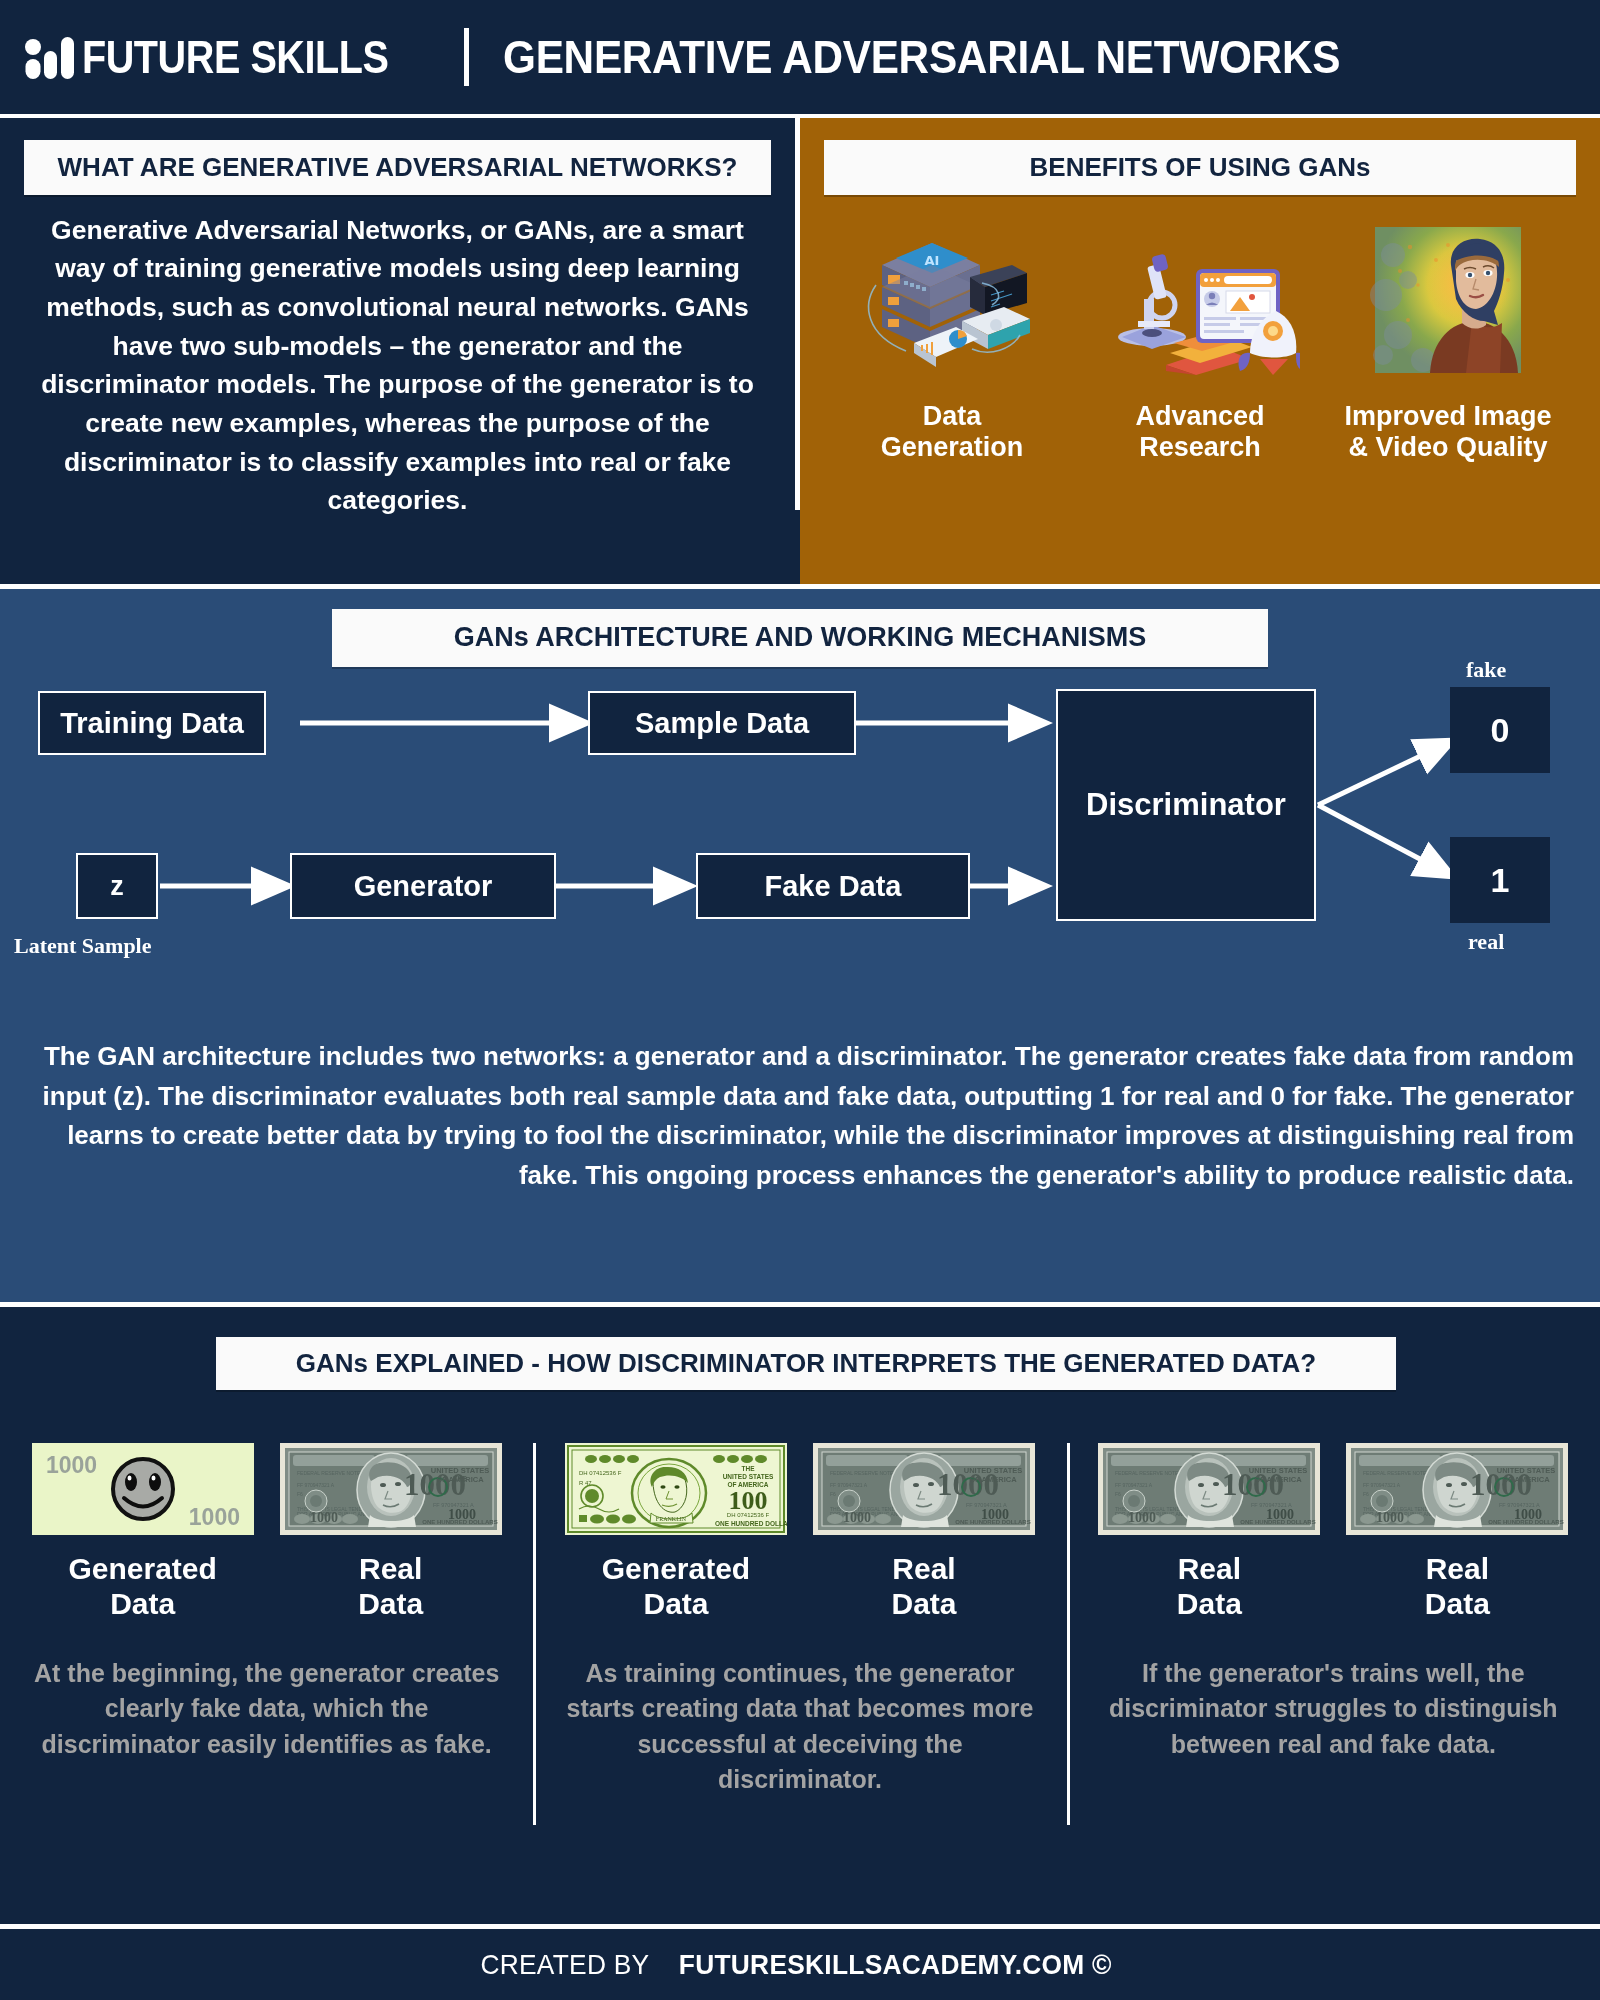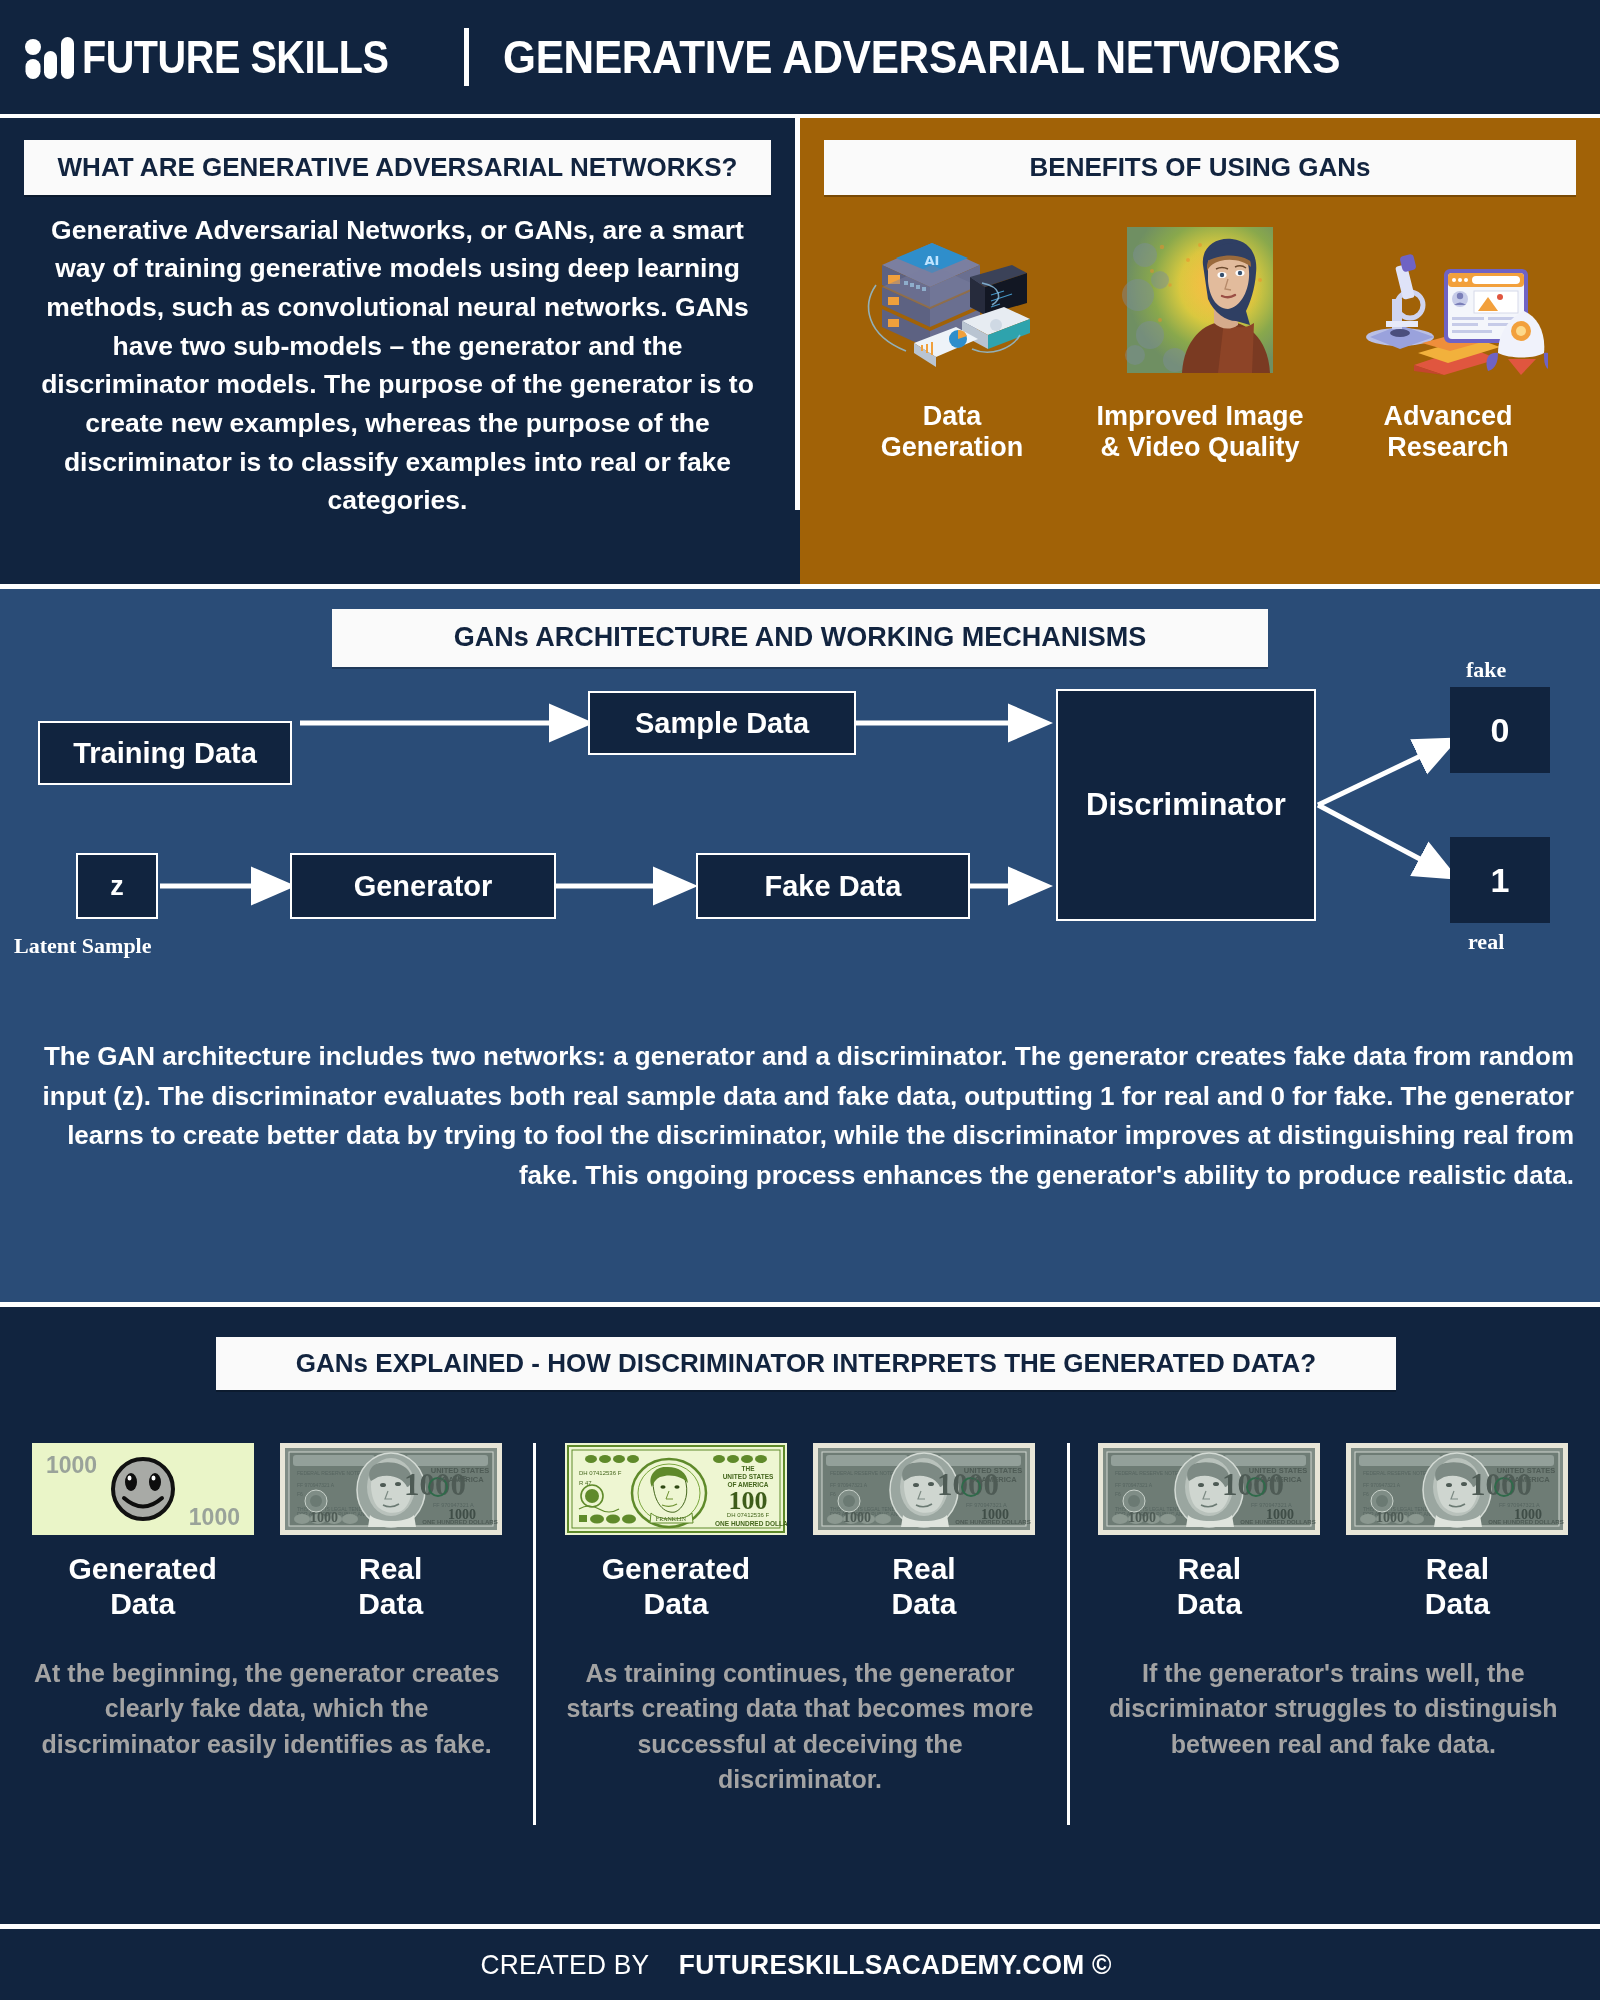--- a/index.html
+++ b/index.html
@@ -381,20 +381,79 @@
               <line x1="80" y1="130" x2="80" y2="117"></line>
             </g>
 
             <path d="M24 60 C10 80 14 110 54 126" stroke="#8fc4e6" stroke-width="1.6" fill="none" opacity="0.8"></path>
             <path d="M130 58 C150 62 150 74 140 80" stroke="#8fc4e6" stroke-width="1.6" fill="none" opacity="0.8"></path>
             <path d="M120 124 C138 132 160 124 168 110" stroke="#8fc4e6" stroke-width="1.6" fill="none" opacity="0.8"></path>
           </svg>
           <div class="benefit-label">
             <span>Data</span><br>
             <span>Generation</span>
+          </div>
+        </div>
+
+        <div class="benefit-item">
+          <svg class="benefit-art" viewBox="0 0 200 150">
+
+            <g>
+              <ellipse cx="52" cy="112" rx="34" ry="9" fill="#b9bfe6"></ellipse>
+              <polygon points="22,112 52,100 86,112 52,124" fill="#9aa2dc"></polygon>
+              <rect x="44" y="74" width="10" height="30" fill="#cfd4f0"></rect>
+              <circle cx="62" cy="80" r="13" fill="none" stroke="#cfd4f0" stroke-width="5"></circle>
+              <rect x="51" y="40" width="12" height="34" rx="3" transform="rotate(-14 57 57)" fill="#dfe3f8"></rect>
+              <rect x="53" y="30" width="14" height="16" rx="4" transform="rotate(-14 60 38)" fill="#6f63c4"></rect>
+              <rect x="38" y="96" width="32" height="6" fill="#e7eaf9"></rect>
+              <ellipse cx="52" cy="108" rx="10" ry="4" fill="#4b4f7d"></ellipse>
+            </g>
+
+            <g>
+              <polygon points="66,140 120,122 150,134 96,150" fill="#e0563f"></polygon>
+              <polygon points="66,140 96,150 96,150 66,146" fill="#c4452f"></polygon>
+              <polygon points="70,128 124,112 152,122 100,138" fill="#f2b13c"></polygon>
+              <polygon points="74,118 126,104 152,112 102,126" fill="#ef8e3b"></polygon>
+            </g>
+
+            <g>
+              <rect x="96" y="44" width="84" height="74" rx="6" fill="#6f63c4"></rect>
+              <rect x="100" y="48" width="76" height="66" rx="4" fill="#f4f6fb"></rect>
+              <rect x="100" y="48" width="76" height="14" rx="4" fill="#f2a03c"></rect>
+              <circle cx="106" cy="55" r="2" fill="#fff"></circle>
+                <circle cx="112" cy="55" r="2" fill="#fff"></circle>
+                <circle cx="118" cy="55" r="2" fill="#fff"></circle>
+              <rect x="124" y="51" width="48" height="8" rx="4" fill="#ffffff"></rect>
+              <circle cx="112" cy="74" r="8" fill="#c6cbe8"></circle>
+              <circle cx="112" cy="71" r="3.2" fill="#7b7fb8"></circle>
+              <path d="M106 80 Q112 75 118 80 Z" fill="#7b7fb8"></path>
+              <rect x="126" y="66" width="44" height="22" fill="#ffffff" stroke="#d6d9ea"></rect>
+              <polygon points="130,86 140,72 150,86" fill="#f2a03c"></polygon>
+              <circle cx="152" cy="72" r="3" fill="#e0563f"></circle>
+              <g fill="#c6cbe8">
+                <rect x="104" y="92" width="32" height="3"></rect>
+                  <rect x="104" y="98" width="26" height="3"></rect>
+                <rect x="140" y="92" width="30" height="3"></rect>
+                  <rect x="140" y="98" width="24" height="3"></rect>
+                <rect x="104" y="105" width="40" height="3"></rect>
+              </g>
+            </g>
+
+            <g>
+              <path d="M150 128 C150 108 162 92 176 86 C190 92 198 108 196 128 C186 134 162 134 150 128 Z" fill="#f0f2fb"></path>
+              <circle cx="173" cy="106" r="10" fill="#f2a03c"></circle>
+              <circle cx="173" cy="106" r="5" fill="#fdd98a"></circle>
+              <path d="M150 128 C140 126 136 136 140 146 C148 144 150 136 150 128 Z" fill="#6f63c4"></path>
+              <path d="M196 128 C206 126 208 138 204 146 C196 144 196 136 196 128 Z" fill="#6f63c4"></path>
+              <path d="M160 134 L173 150 L188 134 Z" fill="#e0563f"></path>
+            </g>
+          </svg>
+          <div class="benefit-label">
+            <span>Advanced</span><br>
+            <span>Research</span>
           </div>
         </div>
 
         <div class="benefit-item">
           <svg class="benefit-art benefit-art-wide" viewBox="0 0 200 150">
             <defs>
               <radialGradient id="halo" cx="62%" cy="40%" r="62%">
                 <stop offset="0%" stop-color="#f6d64a"></stop>
                 <stop offset="42%" stop-color="#d9c93f"></stop>
                 <stop offset="72%" stop-color="#89a84c"></stop>
@@ -450,79 +509,20 @@
             <path d="M122 71 Q129 74 135 70" stroke="#9a4f45" stroke-width="2.4" fill="none" stroke-linecap="round"></path>
 
             <path d="M104 38 C108 24 122 17 136 18 C149 20 156 30 155 40 C146 30 124 26 104 38 Z" fill="#2f3f63"></path>
           </svg>
           <div class="benefit-label">
             <span>Improved Image</span><br>
             <span>&amp; Video Quality</span>
           </div>
         </div>
 
-        <div class="benefit-item">
-          <svg class="benefit-art" viewBox="0 0 200 150">
-
-            <g>
-              <ellipse cx="52" cy="112" rx="34" ry="9" fill="#b9bfe6"></ellipse>
-              <polygon points="22,112 52,100 86,112 52,124" fill="#9aa2dc"></polygon>
-              <rect x="44" y="74" width="10" height="30" fill="#cfd4f0"></rect>
-              <circle cx="62" cy="80" r="13" fill="none" stroke="#cfd4f0" stroke-width="5"></circle>
-              <rect x="51" y="40" width="12" height="34" rx="3" transform="rotate(-14 57 57)" fill="#dfe3f8"></rect>
-              <rect x="53" y="30" width="14" height="16" rx="4" transform="rotate(-14 60 38)" fill="#6f63c4"></rect>
-              <rect x="38" y="96" width="32" height="6" fill="#e7eaf9"></rect>
-              <ellipse cx="52" cy="108" rx="10" ry="4" fill="#4b4f7d"></ellipse>
-            </g>
-
-            <g>
-              <polygon points="66,140 120,122 150,134 96,150" fill="#e0563f"></polygon>
-              <polygon points="66,140 96,150 96,150 66,146" fill="#c4452f"></polygon>
-              <polygon points="70,128 124,112 152,122 100,138" fill="#f2b13c"></polygon>
-              <polygon points="74,118 126,104 152,112 102,126" fill="#ef8e3b"></polygon>
-            </g>
-
-            <g>
-              <rect x="96" y="44" width="84" height="74" rx="6" fill="#6f63c4"></rect>
-              <rect x="100" y="48" width="76" height="66" rx="4" fill="#f4f6fb"></rect>
-              <rect x="100" y="48" width="76" height="14" rx="4" fill="#f2a03c"></rect>
-              <circle cx="106" cy="55" r="2" fill="#fff"></circle>
-                <circle cx="112" cy="55" r="2" fill="#fff"></circle>
-                <circle cx="118" cy="55" r="2" fill="#fff"></circle>
-              <rect x="124" y="51" width="48" height="8" rx="4" fill="#ffffff"></rect>
-              <circle cx="112" cy="74" r="8" fill="#c6cbe8"></circle>
-              <circle cx="112" cy="71" r="3.2" fill="#7b7fb8"></circle>
-              <path d="M106 80 Q112 75 118 80 Z" fill="#7b7fb8"></path>
-              <rect x="126" y="66" width="44" height="22" fill="#ffffff" stroke="#d6d9ea"></rect>
-              <polygon points="130,86 140,72 150,86" fill="#f2a03c"></polygon>
-              <circle cx="152" cy="72" r="3" fill="#e0563f"></circle>
-              <g fill="#c6cbe8">
-                <rect x="104" y="92" width="32" height="3"></rect>
-                  <rect x="104" y="98" width="26" height="3"></rect>
-                <rect x="140" y="92" width="30" height="3"></rect>
-                  <rect x="140" y="98" width="24" height="3"></rect>
-                <rect x="104" y="105" width="40" height="3"></rect>
-              </g>
-            </g>
-
-            <g>
-              <path d="M150 128 C150 108 162 92 176 86 C190 92 198 108 196 128 C186 134 162 134 150 128 Z" fill="#f0f2fb"></path>
-              <circle cx="173" cy="106" r="10" fill="#f2a03c"></circle>
-              <circle cx="173" cy="106" r="5" fill="#fdd98a"></circle>
-              <path d="M150 128 C140 126 136 136 140 146 C148 144 150 136 150 128 Z" fill="#6f63c4"></path>
-              <path d="M196 128 C206 126 208 138 204 146 C196 144 196 136 196 128 Z" fill="#6f63c4"></path>
-              <path d="M160 134 L173 150 L188 134 Z" fill="#e0563f"></path>
-            </g>
-          </svg>
-          <div class="benefit-label">
-            <span>Advanced</span><br>
-            <span>Research</span>
-          </div>
-        </div>
-
       </div>
     </div>
   </div>
 
   <div class="arch-section">
     <div class="white-banner banner-arch">GANs ARCHITECTURE AND WORKING MECHANISMS</div>
 
     <div class="arch-canvas">
 
       <svg width="1600" height="350" style="position:absolute;left:0;top:0;">
@@ -540,21 +540,21 @@
 
         <line x1="554" y1="215" x2="690" y2="215" stroke="#ffffff" stroke-width="5" marker-end="url(#arw)"></line>
 
         <line x1="968" y1="215" x2="1045" y2="215" stroke="#ffffff" stroke-width="5" marker-end="url(#arw)"></line>
 
         <line x1="1318" y1="134" x2="1452" y2="70" stroke="#ffffff" stroke-width="5" marker-end="url(#arw)"></line>
 
         <line x1="1318" y1="134" x2="1452" y2="205" stroke="#ffffff" stroke-width="5" marker-end="url(#arw)"></line>
       </svg>
 
-      <div class="node" style="left:38px; top:20px; width:254px; height:64px;margin-top:30px;">Training Data</div>
+      <div class="node" style="left:38px; top:20px; width:228px; height:64px;">Training Data</div>
 
       <div class="node" style="left:588px; top:20px; width:268px; height:64px;">Sample Data</div>
 
       <div class="node" style="left:76px; top:182px; width:82px; height:66px; font-size:27px;">z</div>
 
       <div class="edge-label" style="left:14px; top:262px;">Latent Sample</div>
 
       <div class="node" style="left:290px; top:182px; width:266px; height:66px;">Generator</div>
 
       <div class="node" style="left:696px; top:182px; width:274px; height:66px;">Fake Data</div>

